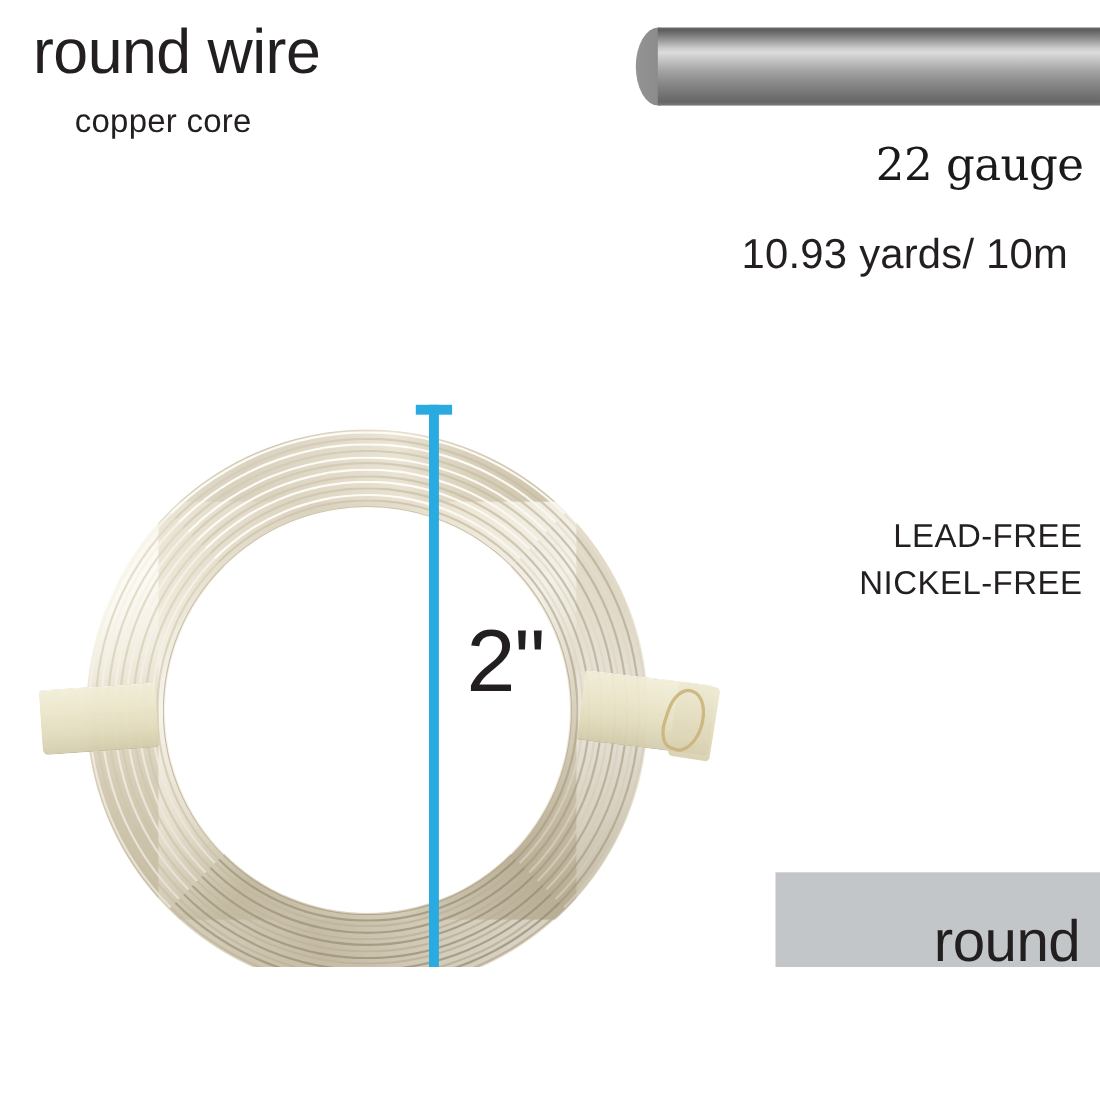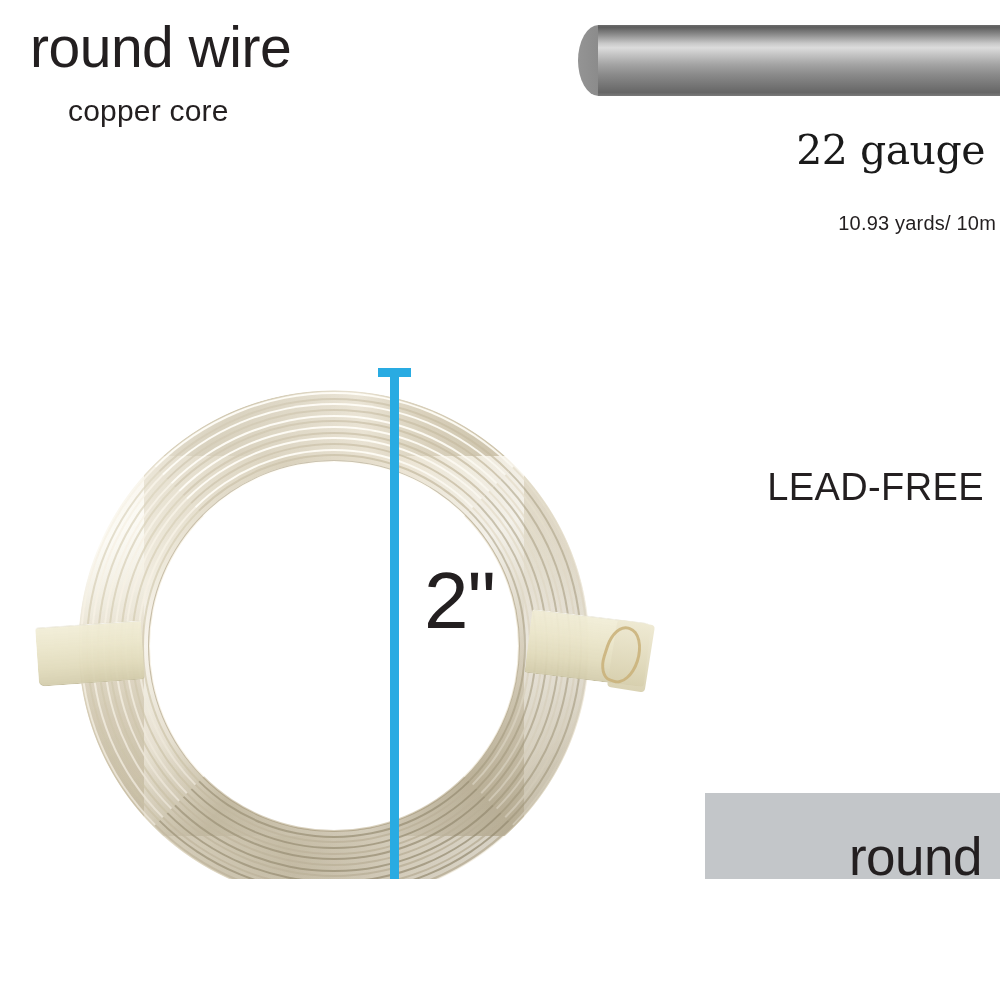--- a/index.html
+++ b/index.html
@@ -46,32 +46,32 @@
     right: 15px;
     top: 130px;
     font-size: 41px;
     font-weight: 400;
     letter-spacing: -0.5px;
     line-height: 1;
     font-family: "DejaVu Serif", "Liberation Serif", serif;
     color: #1a1a1a;
   }
   #length-label {
-    right: 4px;
+    right: 29px;
     top: 213px;
-    font-size: 20px;
+    font-size: 38px;
     font-weight: 300;
     letter-spacing: 0.2px;
     line-height: 1;
   }
 
   #free-claims {
     right: 16px;
     top: 466px;
-    font-size: 38px;
+    font-size: 30px;
     font-weight: 300;
     line-height: 43px;
     text-align: right;
     letter-spacing: 0.4px;
   }
   #free-claims div { white-space: nowrap; }
 
   
   #wire-rod {
     position: absolute;
@@ -267,20 +267,21 @@
   <div class="txt" id="subtitle-copper-core">copper core</div>
 
   <div id="wire-rod-cap"></div>
   <div id="wire-rod"></div>
 
   <div class="txt" id="gauge-label">22 gauge</div>
   <div class="txt" id="length-label">10.93 yards/ 10m</div>
 
   <div class="txt" id="free-claims">
     <div>LEAD-FREE</div>
+    <div>NICKEL-FREE</div>
   </div>
 
   <div id="coil-wrap">
     <div class="coil-ring" id="coil-band"></div>
     <div id="coil-strands">
         <div class="strand" style="width: 508px; height: 508px; left: 2px; top: 2px; border-width: 2.4px; border-color: rgba(255, 253, 246, 0.95) rgba(236, 229, 212, 0.85) rgba(206, 197, 172, 0.8) rgba(246, 241, 227, 0.9);"></div>
         <div class="strand" style="width: 496.667px; height: 496.667px; left: 7.66667px; top: 7.66667px; border-width: 2.4px; border-color: rgba(199, 189, 162, 0.75) rgba(176, 166, 138, 0.6) rgba(162, 152, 124, 0.7) rgba(212, 203, 177, 0.7);"></div>
         <div class="strand" style="width: 485.333px; height: 485.333px; left: 13.3333px; top: 13.3333px; border-width: 2.4px; border-color: rgba(255, 253, 246, 0.95) rgba(236, 229, 212, 0.85) rgba(206, 197, 172, 0.8) rgba(246, 241, 227, 0.9);"></div>
         <div class="strand" style="width: 474px; height: 474px; left: 19px; top: 19px; border-width: 2.4px; border-color: rgba(199, 189, 162, 0.75) rgba(176, 166, 138, 0.6) rgba(162, 152, 124, 0.7) rgba(212, 203, 177, 0.7);"></div>
         <div class="strand" style="width: 462.667px; height: 462.667px; left: 24.6667px; top: 24.6667px; border-width: 2.4px; border-color: rgba(255, 253, 246, 0.95) rgba(236, 229, 212, 0.85) rgba(206, 197, 172, 0.8) rgba(246, 241, 227, 0.9);"></div>

